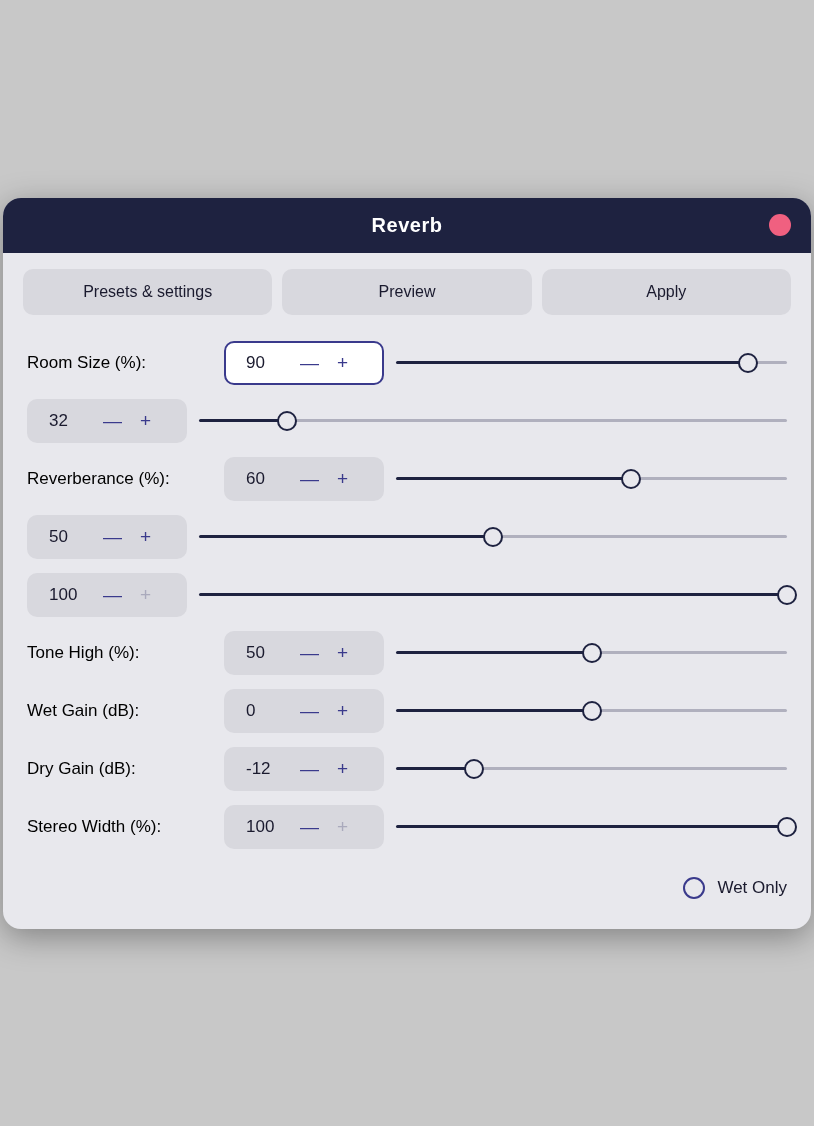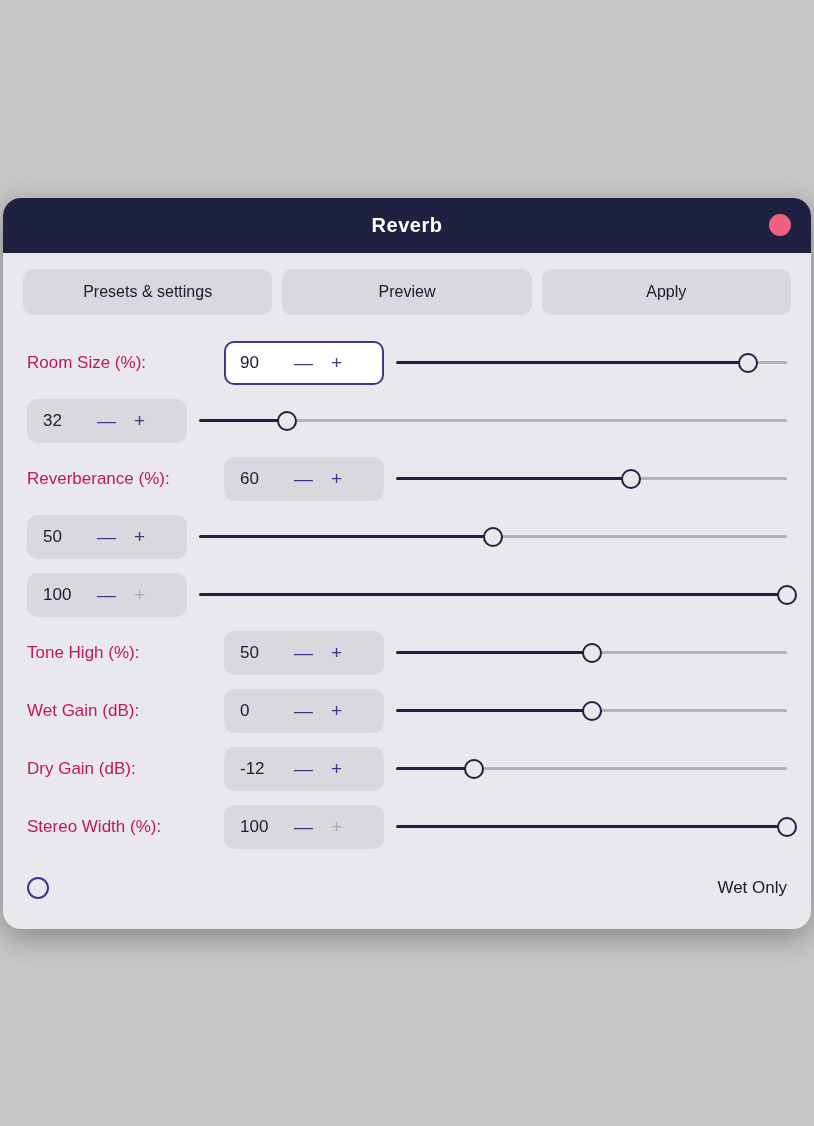--- a/index.html
+++ b/index.html
@@ -80,31 +80,31 @@
     .param-row {
       display: flex;
       align-items: center;
       margin-bottom: 14px;
       gap: 12px;
     }
 
     .param-label {
       width: 185px;
       font-size: 17px;
-      color: #be185d;
+      color: #000000;
       font-weight: 400;
       flex-shrink: 0;
     }
 
     .param-control {
       display: flex;
       align-items: flex-start;
       background: #d8d8de;
       border-radius: 10px;
-      padding: 10px 14px;
+      padding: 10px 20px;
       gap: 10px;
       min-width: 160px;
       border: 2px solid transparent;
     }
 
     .param-control.active {
       border-color: #3a3a8c;
       background: #ffffff;
     }
 
@@ -172,21 +172,21 @@
       border: 2.5px solid #1e2240;
       border-radius: 50%;
       transform: translate(-50%, -50%);
       top: 50%;
       cursor: pointer;
     }
 
     .wet-only-row {
       display: flex;
       align-items: center;
-      justify-content: space-between;
+      justify-content: flex-end;
       padding: 14px 0 6px;
       gap: 12px;
     }
 
     .wet-only-circle {
       width: 22px;
       height: 22px;
       border-radius: 50%;
       border: 2px solid #3a3a8c;
       background: transparent;

